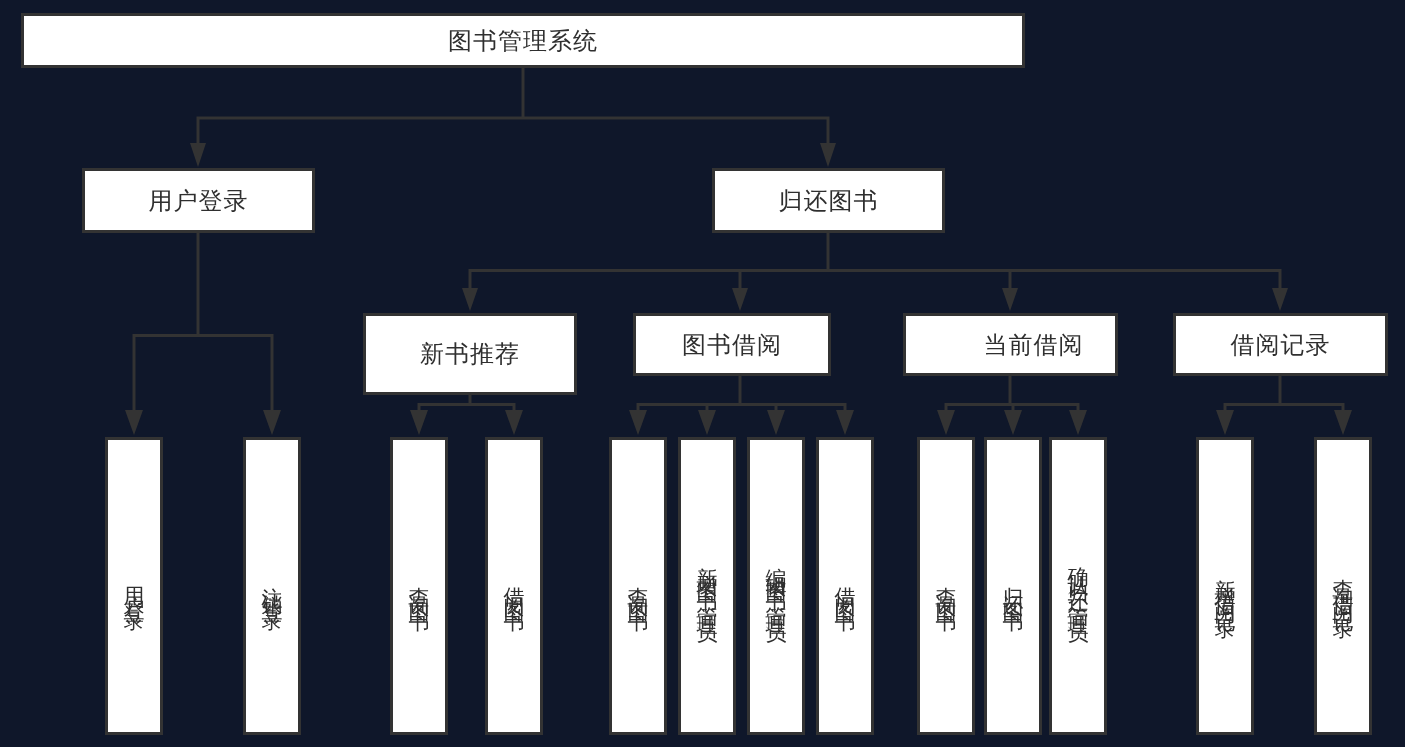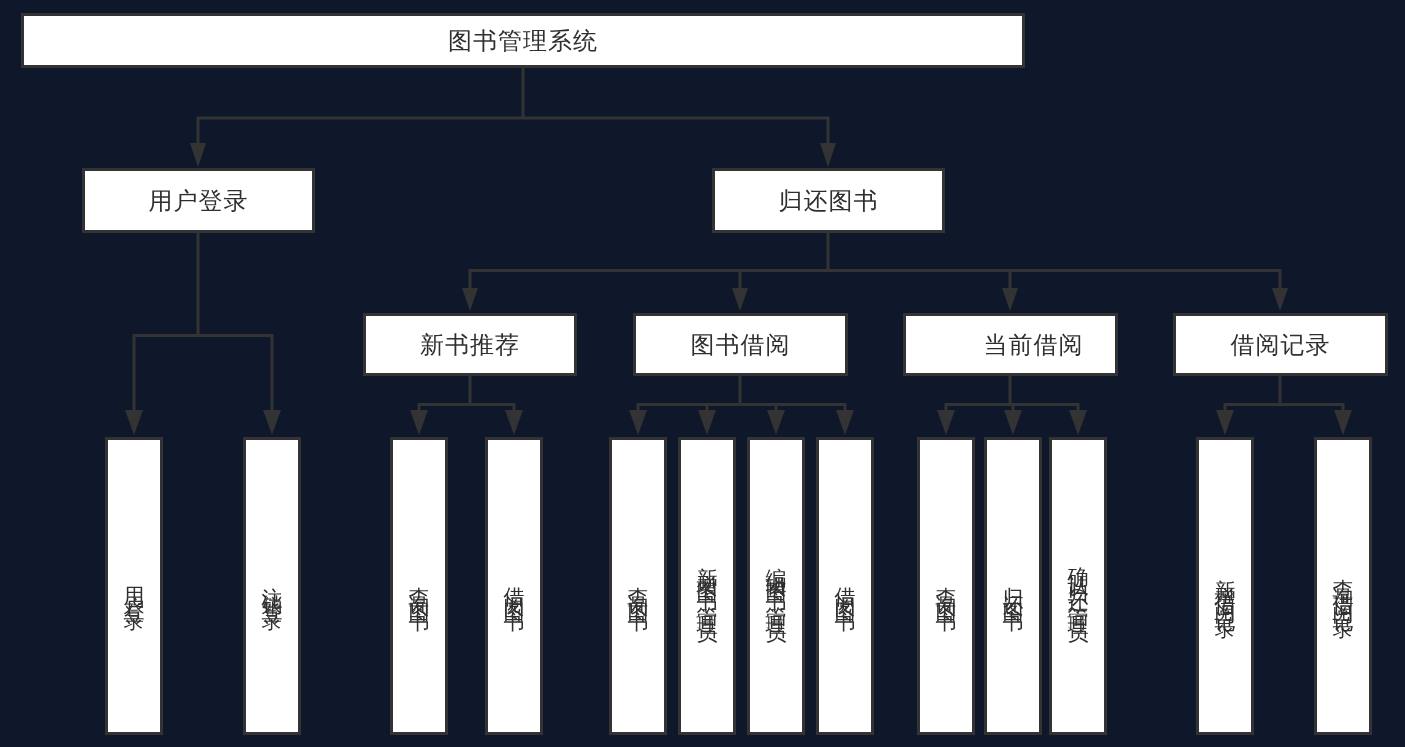--- a/index.html
+++ b/index.html
@@ -50,22 +50,22 @@
     font-size: 21px;
     color: #f08080;
     opacity: 0.85;
     z-index: 2;
     letter-spacing: 0.5px;
   }
   
   .n-root      { left: 21px;   top: 13px;  width: 1004px; height: 55px; }
   .n-user      { left: 82px;   top: 168px; width: 233px;  height: 65px; }
   .n-book      { left: 712px;  top: 168px; width: 233px;  height: 65px; }
-  .n-newbook   { left: 363px;  top: 313px; width: 214px;  height: 63px; }
-  .n-borrow    { left: 633px;  top: 313px; width: 215px;  height: 63px; }
+  .n-newbook   { left: 363px;  top: 313px; width: 214px;  height: 82px; }
+  .n-borrow    { left: 633px;  top: 313px; width: 198px;  height: 63px; }
   .n-current   { left: 903px;  top: 313px; width: 215px;  height: 63px; padding-left: 46px; }
   .n-records   { left: 1173px; top: 313px; width: 215px;  height: 63px; }
   .leaf        { top: 437px; width: 58px; height: 298px; }
   .l-1  { left: 105px; }
   .l-2  { left: 243px; }
   .l-3  { left: 390px; }
   .l-4  { left: 485px; }
   .l-5  { left: 609px; }
   .l-6  { left: 678px; }
   .l-7  { left: 747px; }

